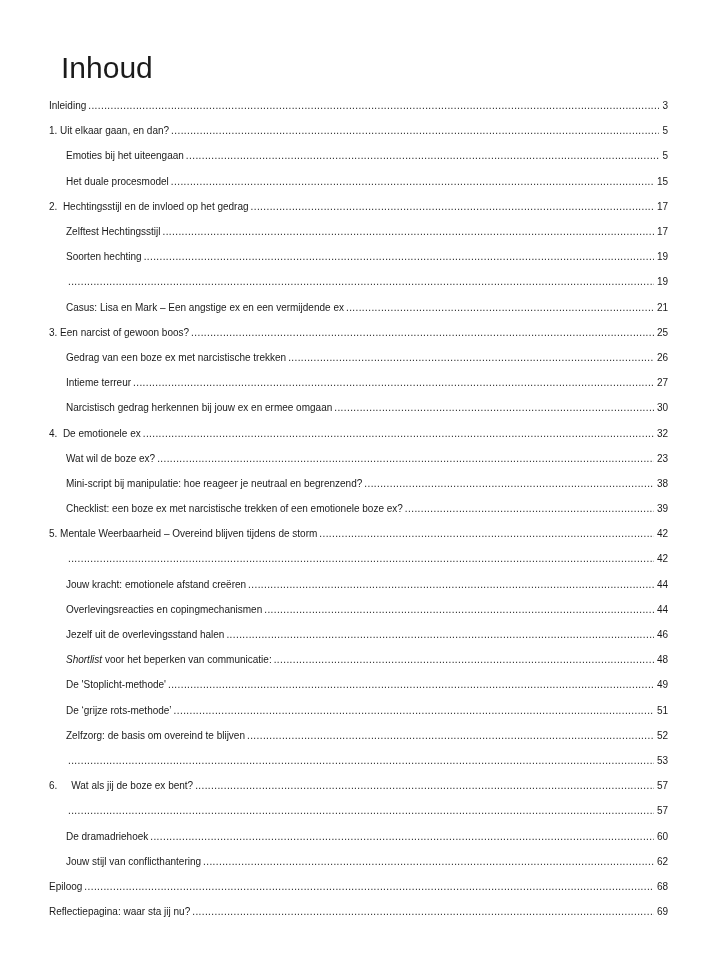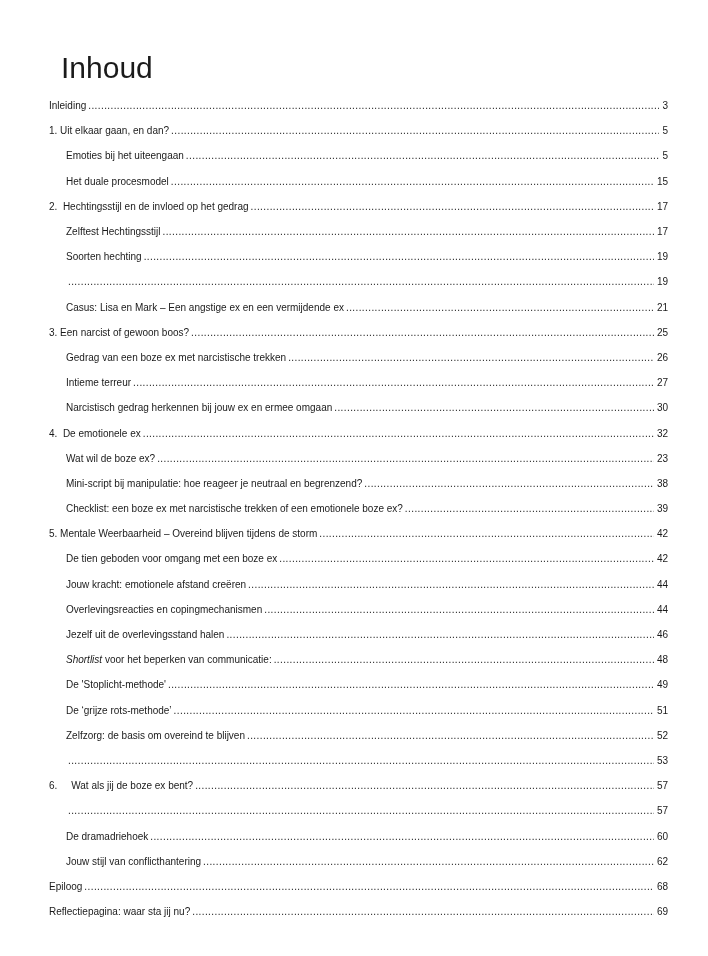--- a/index.html
+++ b/index.html
@@ -157,21 +157,20 @@
     <span class="toc-label">Checklist: een boze ex met narcistische trekken of een emotionele boze ex?</span>
     <span class="dots">....................................................................................................................................................................................................................................................................</span>
     <span class="toc-page">39</span>
   </div>
         <div class="toc-row">
     <span class="toc-label">5. Mentale Weerbaarheid – Overeind blijven tijdens de storm</span>
     <span class="dots">....................................................................................................................................................................................................................................................................</span>
     <span class="toc-page">42</span>
   </div>
         <div class="toc-row lvl1">
-    <span class="toc-label">De tien geboden voor omgang met een boze ex</span>
     <span class="dots">....................................................................................................................................................................................................................................................................</span>
     <span class="toc-page">42</span>
   </div>
         <div class="toc-row lvl1">
     <span class="toc-label">Jouw kracht: emotionele afstand creëren</span>
     <span class="dots">....................................................................................................................................................................................................................................................................</span>
     <span class="toc-page">44</span>
   </div>
         <div class="toc-row lvl1">
     <span class="toc-label">Overlevingsreacties en copingmechanismen</span>

